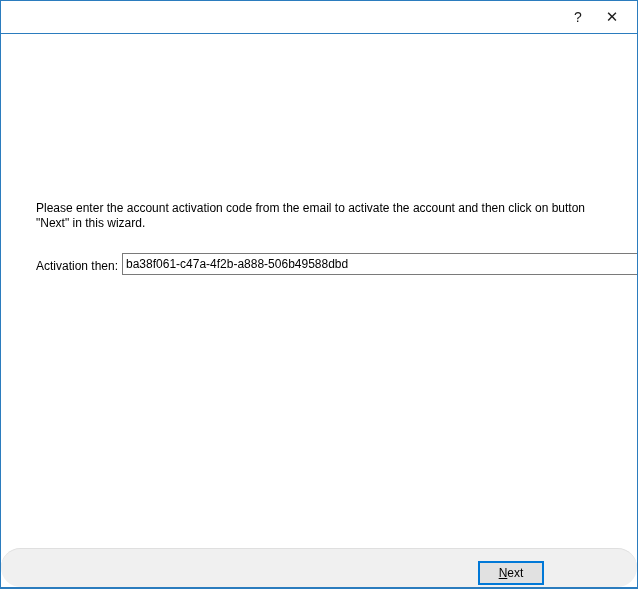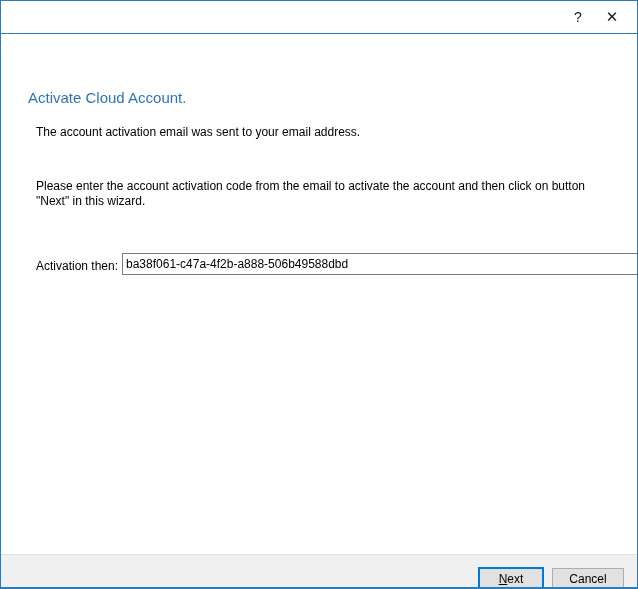--- a/index.html
+++ b/index.html
@@ -42,41 +42,42 @@
   }
   .tb-btn.close{font-size:15px;}
   
   .heading{
     position:absolute;left:27px;top:88px;
     font-size:15px;font-weight:400;color:var(--heading);
   }
   .para{position:absolute;left:35px;font-size:12px;line-height:15px;color:var(--text);}
   .para.p1{top:124px;}
   .para.p2{top:152px;}
-  .para.p3{top:178px;width:580px;}
+  .para.p3{top:200px;width:580px;}
   .code-row-label{
     position:absolute;left:35px;top:258px;font-size:12px;color:var(--text);
   }
   .code-input{
     position:absolute;left:121px;top:252px;width:527px;height:22px;
     border:1px solid var(--input-border);
     background:#ffffff;
     font-family:"Liberation Sans",sans-serif;
     font-size:12px;color:var(--text);
     padding:0 3px;
   }
   .status-message{
     position:absolute;left:0;top:385px;width:100%;
     text-align:center;font-size:12px;color:var(--text);
   }
   
   .footer{
-    position:absolute;left:0;right:0;bottom:0;height:33px;
+    position:absolute;left:0;right:0;bottom:0;height:39px;
     background:var(--footer-bg);
     border-top:1px solid var(--footer-line);
+    border-radius:20px;
   }
   .btn{
     position:absolute;
     background:var(--button-bg);
     font-family:"Liberation Sans",sans-serif;
     font-size:12px;color:var(--text);
     display:flex;align-items:center;justify-content:center;
     cursor:default;
   }
   .btn-next{
@@ -92,32 +93,29 @@
 </head>
 <body>
 
 <div class="window">
 
   <div class="titlebar">
     <div class="tb-btn">?</div>
     <div class="tb-btn close">✕</div>
   </div>
 
-  <div class="heading">Activate Cloud Account.</div>
 
-  <div class="para p1">The account activation email was sent to your email address.</div>
 
 
   <div class="para p3">Please enter the account activation code from the email to activate the account and then click on button "Next" in this wizard.</div>
 
   <div class="code-row-label">Activation then:</div>
 
   <input class="code-input" type="text" value="ba38f061-c47a-4f2b-a888-506b49588dbd" style="">
 
 
   <div class="footer">
     <div class="btn btn-next">
       <span><span class="accel">N</span><span>ext</span></span>
     </div>
-    <div class="btn btn-cancel">Cancel</div>
   </div>
 
 </div>
 
 </body></html>

